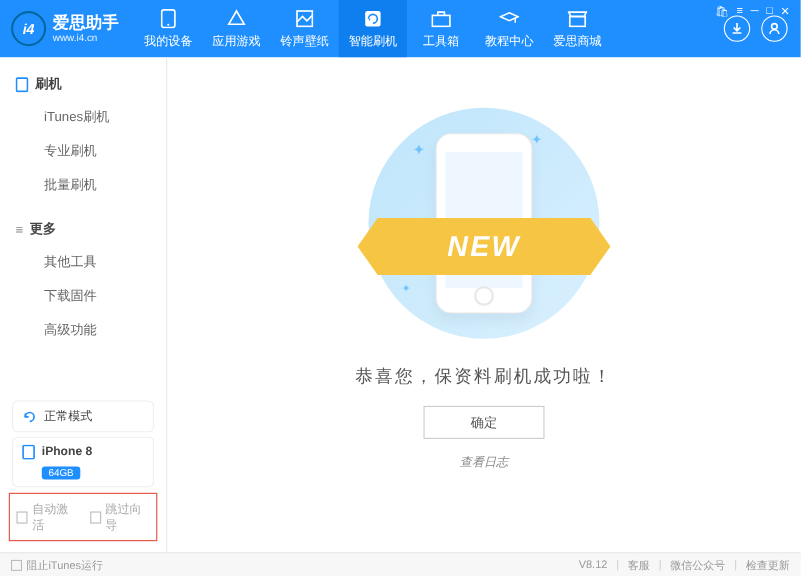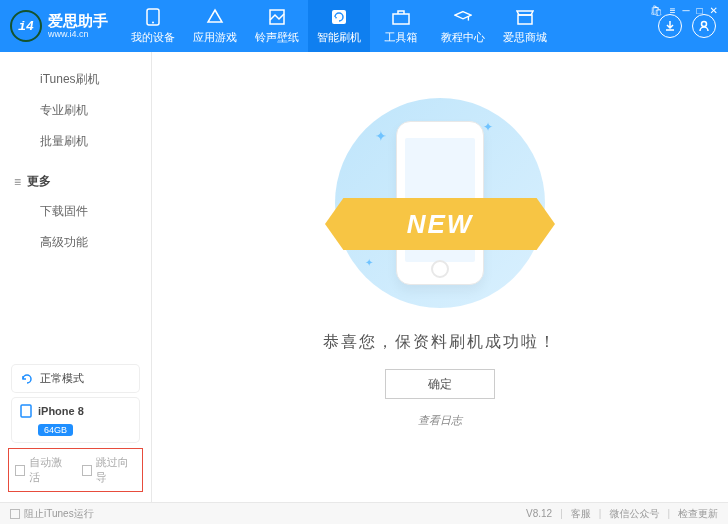--- a/index.html
+++ b/index.html
@@ -1,19 +1,19 @@
 <!DOCTYPE html>
 <html><head>
   <meta charset="utf-8">
   <style>
     * { margin: 0; padding: 0; box-sizing: border-box; font-family: "Microsoft YaHei", Arial, sans-serif; }
     body { width: 728px; height: 524px; background: #fff; overflow: hidden; }
     .header { height: 52px; background: #1f8fff; display: flex; align-items: center; color: #fff; }
     .logo-box { display: flex; align-items: center; padding: 0 14px 0 10px; }
-    .logo-circle { width: 32px; height: 32px; border: 2px solid #14532d; border-radius: 50%; display: flex; align-items: center; justify-content: center; font-size: 13px; font-weight: bold; font-style: italic; font-family: Liberation Mono, monospace; }
+    .logo-circle { width: 32px; height: 32px; border: 2px solid #0369a1; border-radius: 50%; display: flex; align-items: center; justify-content: center; font-size: 13px; font-weight: bold; font-style: italic; }
     .logo-text { margin-left: 6px; display: flex; flex-direction: column; line-height: 1; }
     .logo-title { font-size: 15px; font-weight: bold; }
     .logo-sub { font-size: 9px; opacity: .9; margin-top: 2px; }
     .tabs { display: flex; height: 100%; }
     .tab { width: 62px; display: flex; flex-direction: column; align-items: center; justify-content: center; font-size: 11px; cursor: pointer; }
     .tab.active { background: #0f7ff0; }
     .tab-icon { width: 18px; height: 18px; display: flex; align-items: center; justify-content: center; margin-bottom: 4px; }
     .header-right { margin-left: auto; display: flex; align-items: center; gap: 10px; padding-right: 12px; }
     .win-ctrls { position: absolute; top: 5px; right: 10px; display: flex; gap: 7px; font-size: 10px; color: #fff; }
     .win-ctrls span { cursor: pointer; }
@@ -143,29 +143,36 @@
           <circle cx="6" cy="4" r="2.5" stroke="#fff" stroke-width="1.5" fill="none"></circle>
           <path d="M2 11 A4 4 0 0 1 10 11" stroke="#fff" stroke-width="1.5" fill="none"></path>
         </svg>
       </div>
   </div>
 </div>
 
 <div class="body">
   <div class="sidebar">
     <div class="side-sec">
+      <div class="side-head">
+        <svg width="12" height="14">
+            <rect x="1" y="1" width="10" height="12" rx="1" fill="none" stroke="#1f8fff" stroke-width="1.5"></rect>
+          </svg>
+        <span>刷机</span>
+      </div>
       <div class="side-item">iTunes刷机</div>
       <div class="side-item">专业刷机</div>
       <div class="side-item">批量刷机</div>
     </div>
     <div class="side-sec">
       <div class="side-head">
         <span style="color:#888;">≡</span>
         <span>更多</span>
       </div>
+      <div class="side-item">其他工具</div>
       <div class="side-item">下载固件</div>
       <div class="side-item">高级功能</div>
     </div>
     <div class="side-bottom">
       <div class="mode-chip">
         <span class="dot">
             <svg width="14" height="14" viewBox="0 0 14 14">
               <path d="M3 7 A4 4 0 1 1 7 11" stroke="#1f8fff" stroke-width="1.5" fill="none"></path>
               <path d="M3 4 L3 7 L6 7" stroke="#1f8fff" stroke-width="1.5" fill="none"></path>
             </svg>

